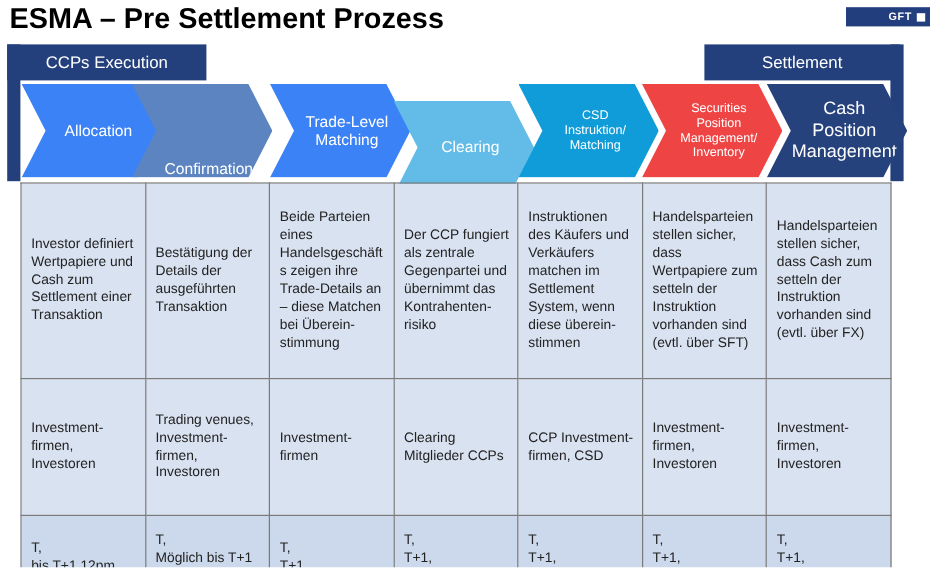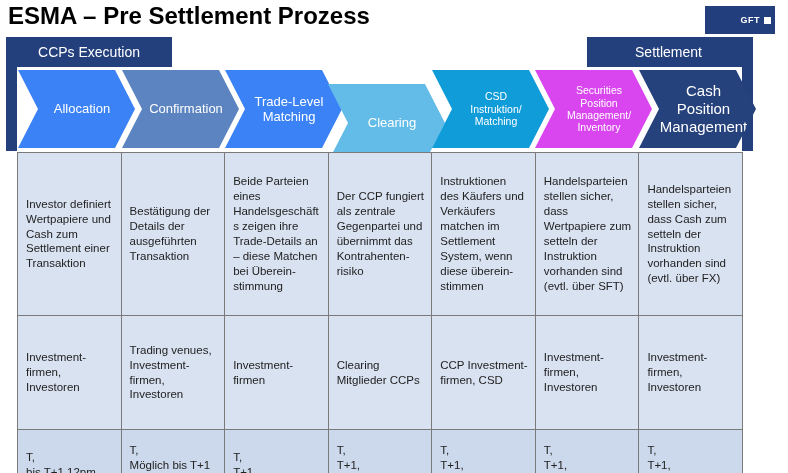--- a/index.html
+++ b/index.html
@@ -5,21 +5,21 @@
   html,body{margin:0;padding:0;background:#ffffff;}
   .slide{
     position:relative;width:788px;height:473px;background:#ffffff;
     font-family:"Liberation Sans",sans-serif;overflow:hidden;
   }
   .title{
     position:absolute;left:8px;top:2px;font-size:24px;font-weight:bold;color:#000;
     letter-spacing:0px;white-space:nowrap;
   }
   .gft-logo{
-    position:absolute;left:705px;top:6px;width:70px;height:28px;background:#233e7c;
+    position:absolute;left:705px;top:6px;width:70px;height:16px;background:#233e7c;
     display:flex;align-items:center;justify-content:flex-end;padding-right:4px;box-sizing:border-box;
   }
   .gft-text{color:#fff;font-size:9px;font-weight:bold;letter-spacing:0.5px;}
   .gft-square{display:inline-block;width:7px;height:7px;background:#fff;margin-left:4px;}
   .phase-bar{
     position:absolute;top:37px;height:30px;display:flex;align-items:center;justify-content:center;
     color:#fff;font-size:14px;
   }
   .phase-bar.left{left:6px;width:166px;}
   .phase-bar.right{left:587px;width:163px;}
@@ -29,21 +29,21 @@
   .chevron{
     position:absolute;top:70px;height:78px;width:117px;
     clip-path:polygon(0 0, calc(100% - 20px) 0, 100% 50%, calc(100% - 20px) 100%, 0 100%, 20px 50%);
     display:flex;align-items:center;justify-content:center;
   }
   .chevron span{
     display:block;color:#fff;text-align:center;font-size:13px;line-height:1.18;
     padding:0 15px 0 26px;overflow-wrap:break-word;
   }
   .chevron.c0{left:18px;}
-  .chevron.c1{left:122px;}
+  .chevron.c1{left:110px;align-items:flex-end;}
   .chevron.c2{left:225px;}
   .chevron.c3{left:328px;margin-top:14px;}
   .chevron.c4{left:432px;}
   .chevron.c5{left:535px;}
   .chevron.c6{left:639px;}
   .chevron.small span{font-size:10.5px;}
   .chevron.c6 span{font-size:15px;padding:0 12px 0 24px;}
   table.process{
     position:absolute;left:17px;top:152px;width:726px;border-collapse:collapse;table-layout:fixed;
   }
@@ -86,21 +86,21 @@
   </div>
   <div class="chevron c2" style="background-color: #3b82f6;">
     <span>Trade-Level Matching</span>
   </div>
   <div class="chevron c3" style="background-color: rgb(99, 188, 232);">
     <span>Clearing</span>
   </div>
   <div class="chevron c4 small" style="background-color: rgb(15, 156, 217);">
     <span>CSD Instruktion/ Matching</span>
   </div>
-  <div class="chevron c5 small" style="background-color: #d946ef;">
+  <div class="chevron c5 small" style="background-color: #ef4444;">
     <span>Securities Position Management/ Inventory</span>
   </div>
   <div class="chevron c6" style="background-color: rgb(38, 66, 124);">
     <span>Cash Position Management</span>
   </div>
 
   <table class="process">
     <tbody>
       <tr class="r0">
         <td>Investor definiert Wertpapiere und Cash zum Settlement einer Transaktion</td>

